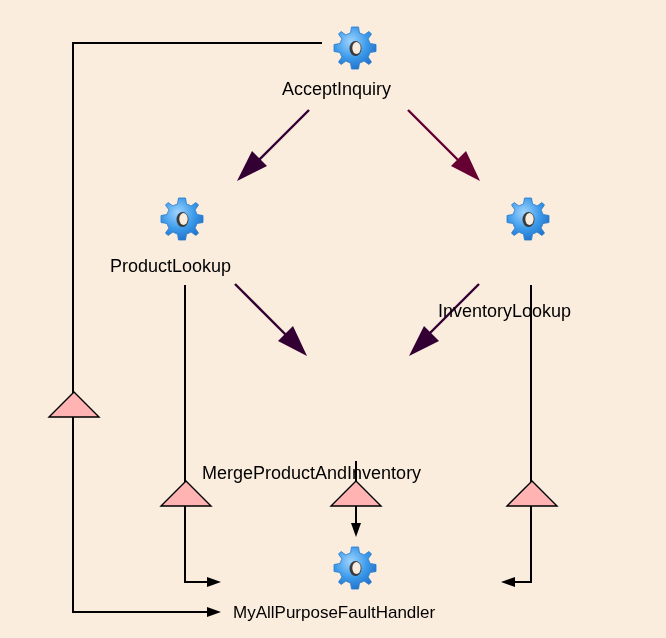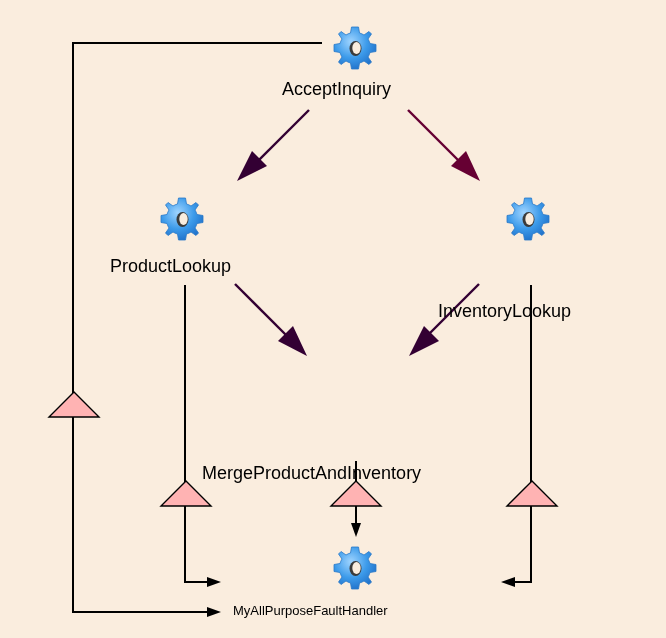--- a/index.html
+++ b/index.html
@@ -1,20 +1,20 @@
 <!DOCTYPE html>
 <html><head>
   <meta charset="utf-8">
   <style>
     html, body { margin: 0; padding: 0; }
     body { width: 666px; height: 638px; background: #FAEDDE; overflow: hidden; position: relative; font-family: "Liberation Sans", sans-serif; }
     #canvas { position: absolute; left: 0; top: 0; }
     .label { position: absolute; color: #000; white-space: nowrap; font-family: "Liberation Sans", sans-serif; }
     .lbl-big { font-size: 18px; }
-    .lbl-small { font-size: 13px; }
+    .lbl-small { font-size: 17px; }
   </style>
 </head>
 <body>
 
 <svg id="canvas" width="666" height="638">
   <defs>
     <radialGradient id="gearGrad" cx="40%" cy="35%" r="70%">
       <stop offset="0%" stop-color="#9FD4FF"></stop>
       <stop offset="55%" stop-color="#3D9BEA"></stop>
       <stop offset="100%" stop-color="#1E6FC8"></stop>

